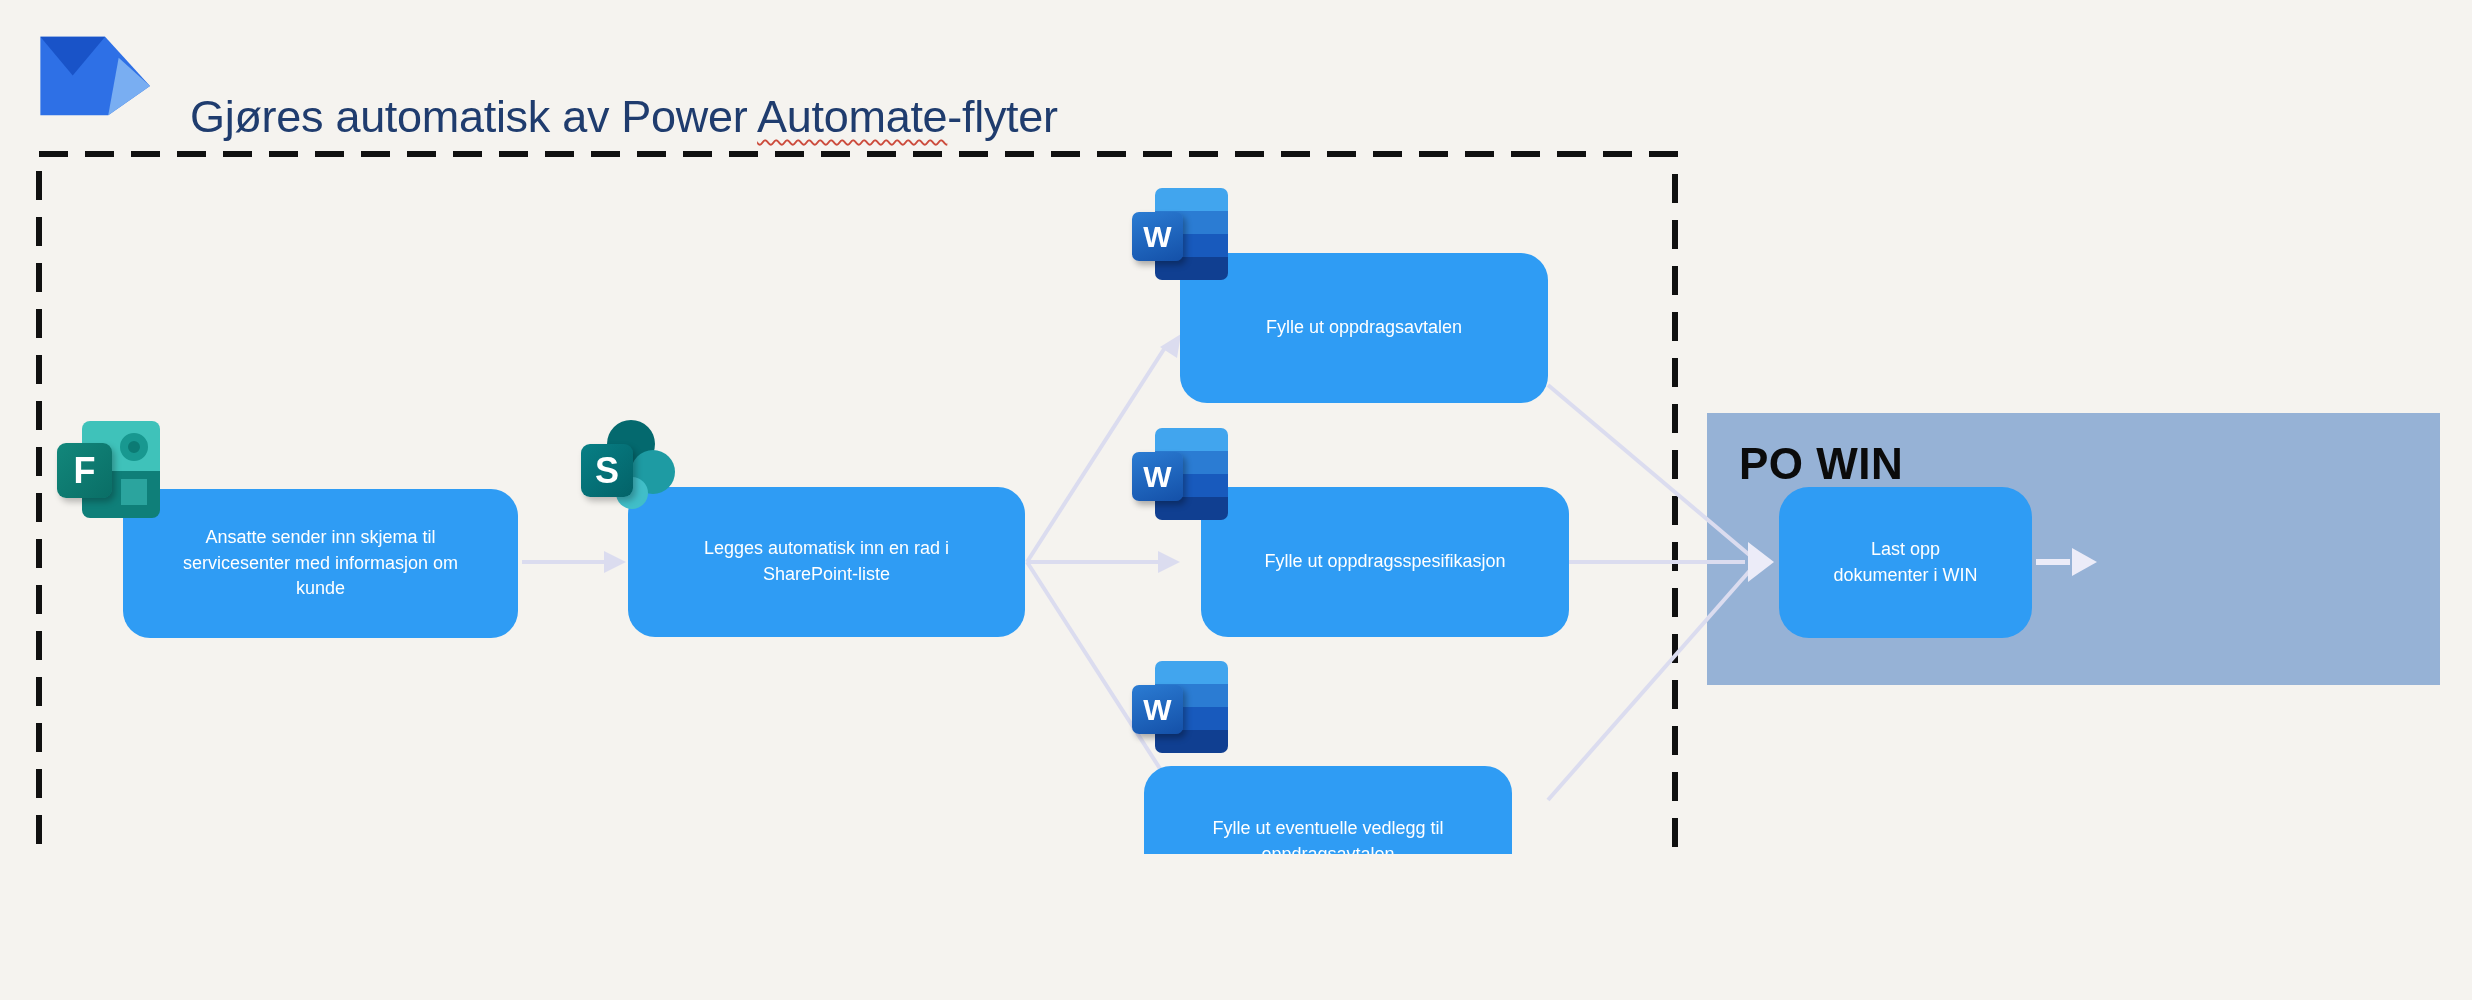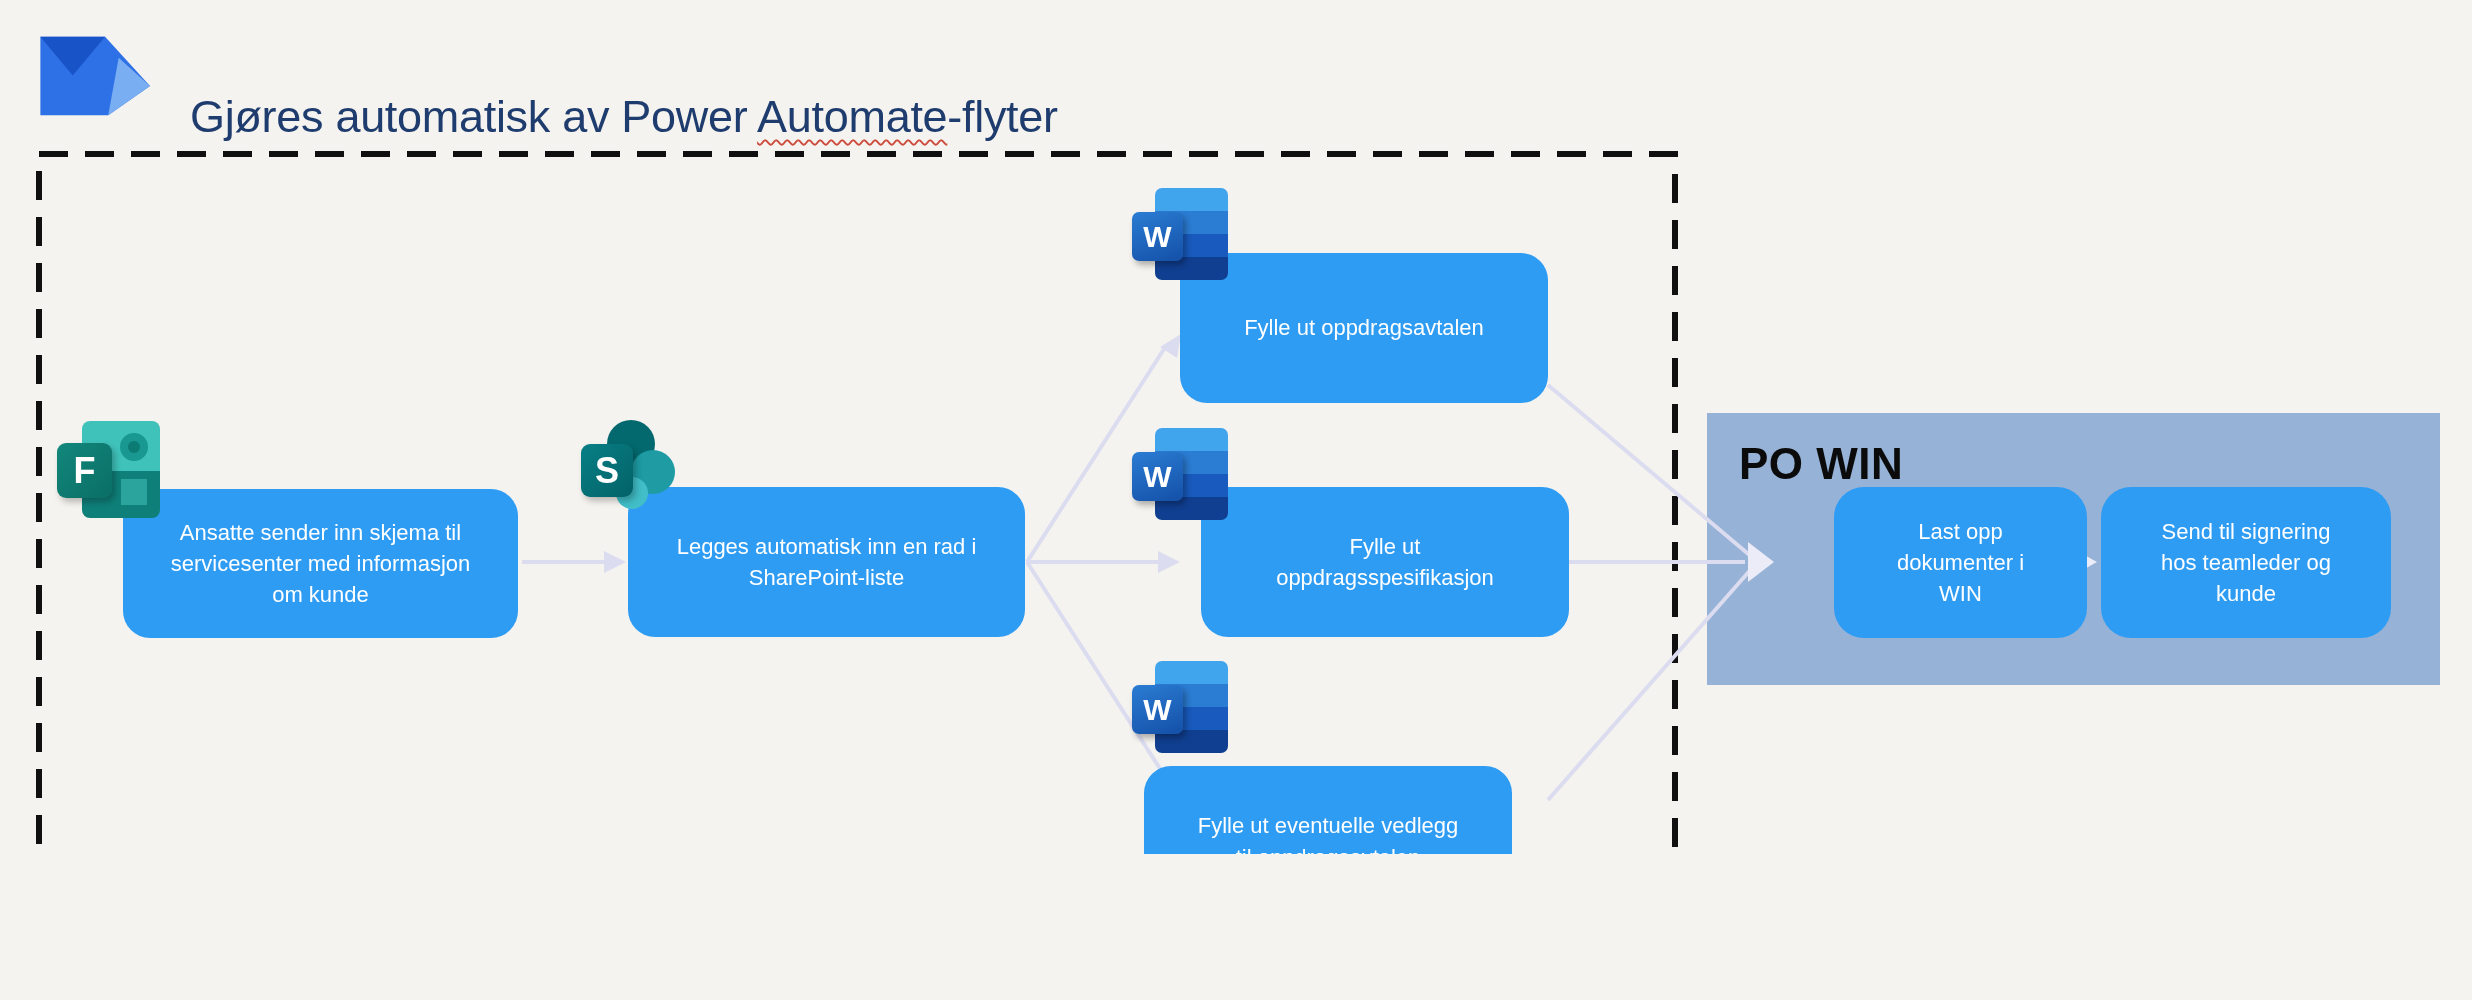--- a/index.html
+++ b/index.html
@@ -17,27 +17,27 @@
   
   .po-win-panel{position:absolute;left:1707px;top:413px;width:733px;height:272px;
                 background:#96B2D6;z-index:1;}
   .po-win-label{position:absolute;left:32px;top:26px;font-size:44px;font-weight:700;
                 color:#0B0B0B;letter-spacing:0.5px;}
   .connector-layer{position:absolute;left:0;top:0;z-index:2;}
 
   
   .node{position:absolute;background:#2F9CF4;border-radius:27px;color:#FFFFFF;
         display:flex;align-items:center;justify-content:center;text-align:center;
-        font-size:22px;line-height:1.42;padding:8px 44px;box-sizing:border-box;z-index:3;}
+        font-size:18px;line-height:1.42;padding:8px 44px;box-sizing:border-box;z-index:3;}
   #n-forms{left:123px;top:489px;width:395px;height:149px;}
   #n-sp   {left:628px;top:487px;width:397px;height:150px;justify-content:flex-end;}
   #n-w1   {left:1180px;top:253px;width:368px;height:150px;}
   #n-w2   {left:1180px;top:487px;width:368px;height:150px;margin-left:21px;}
   #n-w3   {left:1144px;top:722px;width:368px;height:151px;margin-top:44px;}
-  #n-win1 {left:1834px;top:487px;width:253px;height:151px;border-radius:30px;}
+  #n-win1 {left:1779px;top:487px;width:253px;height:151px;border-radius:30px;}
   #n-win2 {left:2101px;top:487px;width:290px;height:151px;border-radius:30px;}
 
   
   .app-icon{position:absolute;z-index:4;}
   .app-icon *{position:absolute;box-sizing:border-box;}
   .tile-letter{display:flex;align-items:center;justify-content:center;color:#fff;font-weight:700;}
 
   
   .forms-icon{left:57px;top:421px;width:104px;height:98px;}
   .f-main{left:25px;top:0;width:78px;height:97px;border-radius:8px;overflow:hidden;}
@@ -125,23 +125,20 @@
   </div>
   <div class="node" id="n-w2">
     <span>Fylle ut oppdragsspesifikasjon</span>
   </div>
   <div class="node" id="n-w3">
     <span>Fylle ut eventuelle vedlegg til oppdragsavtalen</span>
   </div>
   <div class="node" id="n-win1">
     <span>Last opp dokumenter i WIN</span>
   </div>
-  <div class="node" id="n-win2">
-    <span>Send til signering hos teamleder og kunde</span>
-  </div>
 
   <div class="app-icon forms-icon">
     <div class="f-main">
       <div class="f-top"></div>
       <div class="f-bottom"></div>
     </div>
     <div class="f-donut"></div>
     <div class="f-sq"></div>
     <div class="f-tile tile-letter">
       <span>F</span>

